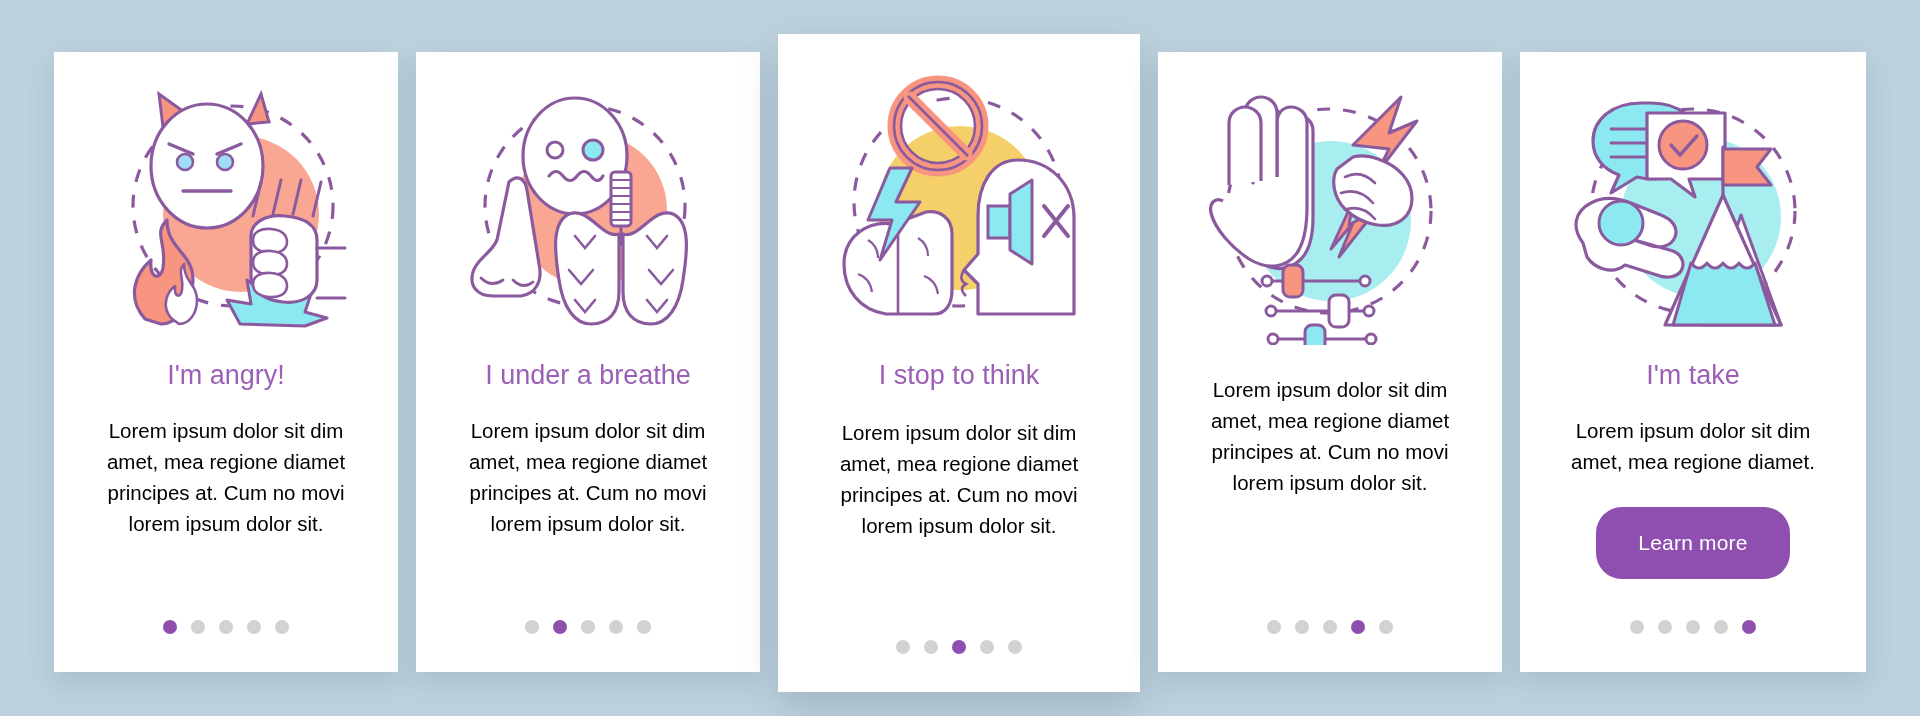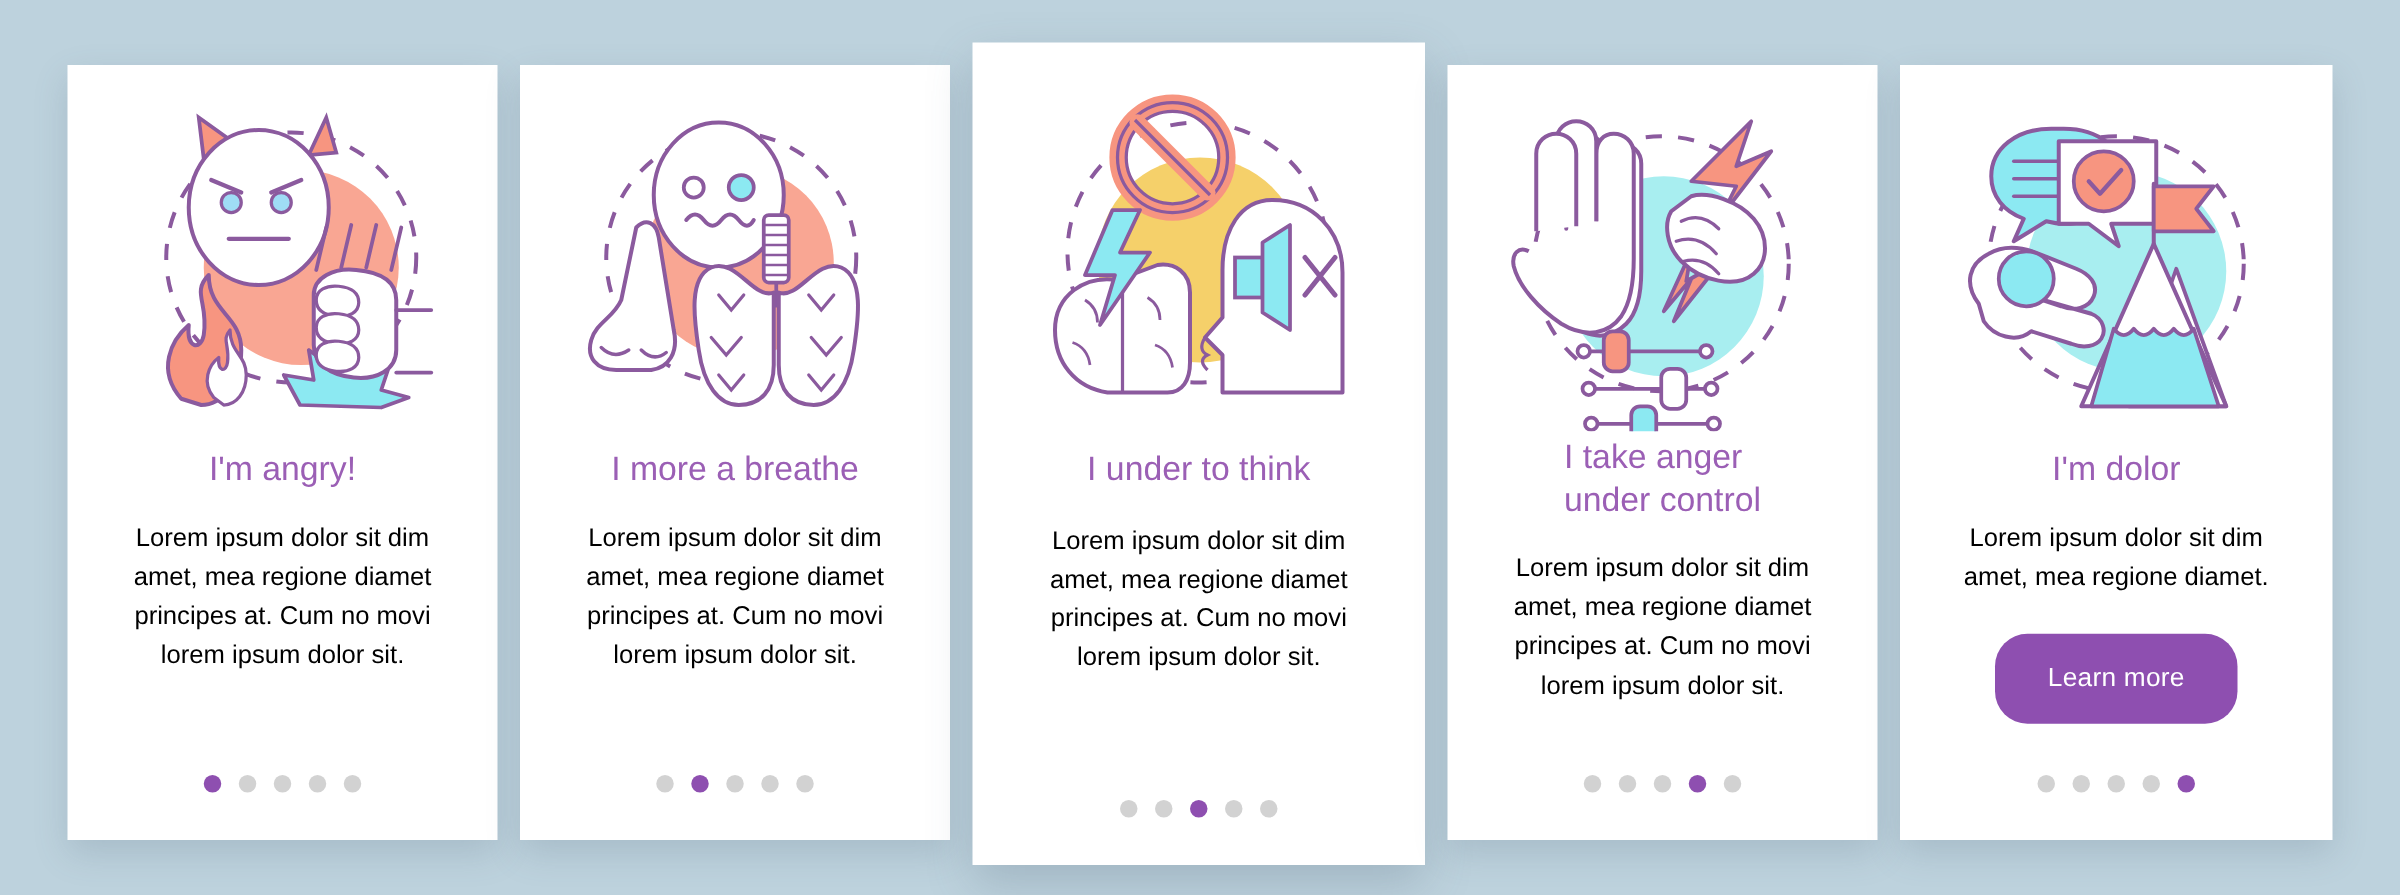--- a/index.html
+++ b/index.html
@@ -151,21 +151,21 @@
         <path d="M156 160 C140 166 126 132 106 140 C88 148 92 180 96 206 C100 234 112 250 128 250 C146 250 156 238 156 218 Z" fill="#ffffff" stroke="#8b5a9e" stroke-width="3.2" stroke-linejoin="round"></path>
         <path d="M160 160 C176 166 190 132 210 140 C228 148 224 180 220 206 C216 234 204 250 188 250 C170 250 160 238 160 218 Z" fill="#ffffff" stroke="#8b5a9e" stroke-width="3.2" stroke-linejoin="round"></path>
         <path d="M112 162 l10 12 l10 -12" fill="none" stroke="#8b5a9e" stroke-width="2.6" stroke-linecap="round"></path>
         <path d="M106 196 l12 14 l12 -14" fill="none" stroke="#8b5a9e" stroke-width="2.6" stroke-linecap="round"></path>
         <path d="M112 226 l10 12 l10 -12" fill="none" stroke="#8b5a9e" stroke-width="2.6" stroke-linecap="round"></path>
         <path d="M184 162 l10 12 l10 -12" fill="none" stroke="#8b5a9e" stroke-width="2.6" stroke-linecap="round"></path>
         <path d="M186 196 l12 14 l12 -14" fill="none" stroke="#8b5a9e" stroke-width="2.6" stroke-linecap="round"></path>
         <path d="M184 226 l10 12 l10 -12" fill="none" stroke="#8b5a9e" stroke-width="2.6" stroke-linecap="round"></path>
       </svg>
     </div>
-    <div class="title">I more a breathe</div>
+    <div class="title">I under a breathe</div>
     <div class="body">Lorem ipsum dolor sit dim amet, mea regione diamet principes at. Cum no movi lorem ipsum dolor sit.</div>
     <div class="dots">
       <span class="dot"></span>
       <span class="dot on"></span>
       <span class="dot"></span>
       <span class="dot"></span>
       <span class="dot"></span>
     </div>
   </div>
 
@@ -187,21 +187,21 @@
         <path d="M96 212 q12 4 14 18" fill="none" stroke="#8b5a9e" stroke-width="2.2"></path>
         <path d="M62 104 L40 156 L64 156 L52 196 L92 138 L68 138 L84 104 Z" fill="#8ce9f2" stroke="#8b5a9e" stroke-width="3" stroke-linejoin="round"></path>
         <path d="M190 96 C222 96 246 120 246 154 L246 250 L150 250 L150 220 L136 206 L150 190 L150 152 C150 120 164 96 190 96 Z" fill="#ffffff" stroke="#8b5a9e" stroke-width="3.2" stroke-linejoin="round"></path>
         <path d="M136 206 q-6 10 2 14 q-8 4 0 12" fill="none" stroke="#8b5a9e" stroke-width="2.6"></path>
         <rect x="160" y="142" width="22" height="32" fill="#8ce9f2" stroke="#8b5a9e" stroke-width="3"></rect>
         <path d="M182 130 L204 116 L204 200 L182 186 Z" fill="#8ce9f2" stroke="#8b5a9e" stroke-width="3" stroke-linejoin="round"></path>
         <line x1="216" y1="142" x2="240" y2="172" stroke="#8b5a9e" stroke-width="4" stroke-linecap="round"></line>
         <line x1="240" y1="142" x2="216" y2="172" stroke="#8b5a9e" stroke-width="4" stroke-linecap="round"></line>
       </svg>
     </div>
-    <div class="title">I under to think</div>
+    <div class="title">I stop to think</div>
     <div class="body">Lorem ipsum dolor sit dim amet, mea regione diamet principes at. Cum no movi lorem ipsum dolor sit.</div>
     <div class="dots">
       <span class="dot"></span>
       <span class="dot"></span>
       <span class="dot on"></span>
       <span class="dot"></span>
       <span class="dot"></span>
     </div>
   </div>
 
@@ -227,21 +227,20 @@
         <line x1="66" y1="238" x2="164" y2="238" stroke="#8b5a9e" stroke-width="3"></line>
         <circle cx="66" cy="238" r="5" fill="#ffffff" stroke="#8b5a9e" stroke-width="3"></circle>
         <circle cx="164" cy="238" r="5" fill="#ffffff" stroke="#8b5a9e" stroke-width="3"></circle>
         <rect x="124" y="222" width="20" height="32" rx="7" fill="#ffffff" stroke="#8b5a9e" stroke-width="3"></rect>
         <line x1="68" y1="266" x2="166" y2="266" stroke="#8b5a9e" stroke-width="3"></line>
         <circle cx="68" cy="266" r="5" fill="#ffffff" stroke="#8b5a9e" stroke-width="3"></circle>
         <circle cx="166" cy="266" r="5" fill="#ffffff" stroke="#8b5a9e" stroke-width="3"></circle>
         <rect x="100" y="252" width="20" height="28" rx="7" fill="#8ce9f2" stroke="#8b5a9e" stroke-width="3"></rect>
       </svg>
     </div>
-    <div class="title" id="t4">I take anger<br>under control</div>
     <div class="body">Lorem ipsum dolor sit dim amet, mea regione diamet principes at. Cum no movi lorem ipsum dolor sit.</div>
     <div class="dots">
       <span class="dot"></span>
       <span class="dot"></span>
       <span class="dot"></span>
       <span class="dot on"></span>
       <span class="dot"></span>
     </div>
   </div>
 
@@ -259,21 +258,21 @@
         <path d="M106 70 l9 10 l17 -19" fill="none" stroke="#8b5a9e" stroke-width="3.4" stroke-linecap="round" stroke-linejoin="round"></path>
         <path d="M18 168 C6 152 10 136 26 128 C40 120 56 124 66 128 L96 140 C106 144 114 152 110 162 C106 172 94 174 84 170 L66 164 L108 176 C118 180 120 190 116 196 C112 202 102 204 92 200 L60 190 C48 200 30 194 22 182 Z" fill="#ffffff" stroke="#8b5a9e" stroke-width="3.2" stroke-linejoin="round"></path>
         <circle cx="56" cy="148" r="22" fill="#8ce9f2" stroke="#8b5a9e" stroke-width="3"></circle>
         <path d="M176 140 L216 250 L138 250 Z" fill="#ffffff" stroke="#8b5a9e" stroke-width="3" stroke-linejoin="round"></path>
         <path d="M100 250 L158 120 L216 250 Z" fill="#ffffff" stroke="#8b5a9e" stroke-width="3.2" stroke-linejoin="round"></path>
         <path d="M126 188 q8 10 16 0 q8 10 16 0 q8 10 16 0 q8 10 16 0 l20 62 L108 250 Z" fill="#8ce9f2" stroke="#8b5a9e" stroke-width="3" stroke-linejoin="round"></path>
         <line x1="158" y1="120" x2="158" y2="72" stroke="#8b5a9e" stroke-width="3.2" stroke-linecap="round"></line>
         <path d="M158 74 L206 74 L192 92 L206 110 L158 110 Z" fill="#f79580" stroke="#8b5a9e" stroke-width="3" stroke-linejoin="round"></path>
       </svg>
     </div>
-    <div class="title">I'm dolor</div>
+    <div class="title">I'm take</div>
     <div class="body">Lorem ipsum dolor sit dim amet, mea regione diamet.</div>
     <button class="cta">Learn more</button>
     <div class="dots">
       <span class="dot"></span>
       <span class="dot"></span>
       <span class="dot"></span>
       <span class="dot"></span>
       <span class="dot on"></span>
     </div>
   </div>

